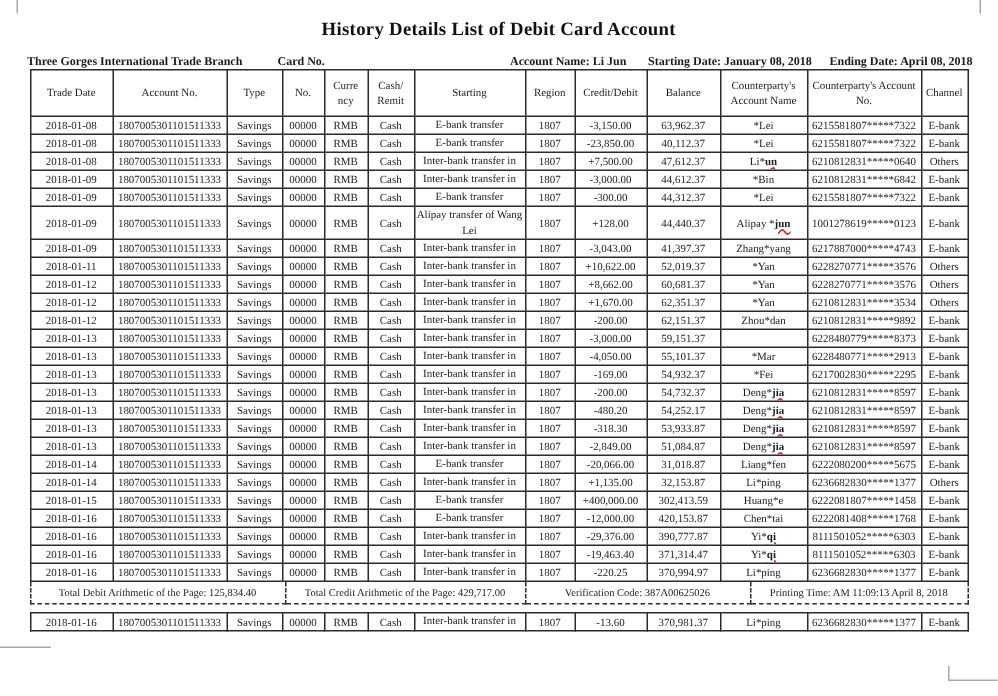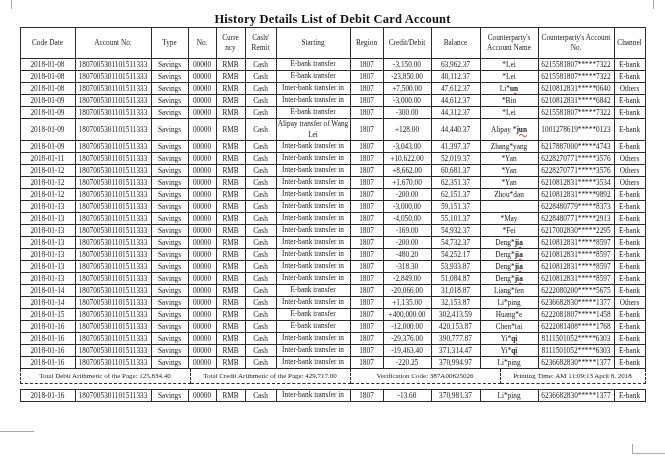--- a/index.html
+++ b/index.html
@@ -40,40 +40,47 @@
 <div class="page">
 
   <div class="mark mk-tl"></div>
   <div class="mark mk-tr"></div>
   <div class="mark mk-bl"></div>
   <div class="mark mk-br-v"></div>
   <div class="mark mk-br-h"></div>
 
   <div class="doc-title">History Details List of Debit Card Account</div>
 
+  <div class="meta">
+    <span class="m-branch">Three Gorges International Trade Branch</span>
+    <span class="m-card">Card No.</span>
+    <span class="m-acct">Account Name: Li Jun</span>
+    <span class="m-start">Starting Date: January 08, 2018</span>
+    <span class="m-end">Ending Date: April 08, 2018</span>
+  </div>
 
   <table>
     <colgroup id="cols-main">
         <col style="width: 55px;">
         <col style="width: 76px;">
         <col style="width: 37px;">
         <col style="width: 28px;">
         <col style="width: 29px;">
         <col style="width: 31px;">
         <col style="width: 74px;">
         <col style="width: 33px;">
         <col style="width: 48px;">
         <col style="width: 49px;">
         <col style="width: 58px;">
         <col style="width: 76px;">
         <col style="width: 31px;">
       </colgroup>
     <thead>
         <tr id="header-row">
-          <th>Code Date</th>
+          <th>Trade Date</th>
           <th>Account No.</th>
           <th>Type</th>
           <th>No.</th>
           <th>Curre ncy</th>
           <th>Cash/ Remit</th>
           <th>Starting</th>
           <th>Region</th>
           <th>Credit/Debit</th>
           <th>Balance</th>
           <th>Counterparty's Account Name</th>
@@ -266,21 +273,21 @@
           <td>2018-01-13</td>
           <td>1807005301101511333</td>
           <td>Savings</td>
           <td>00000</td>
           <td>RMB</td>
           <td>Cash</td>
           <td class="wrap">Inter-bank transfer in</td>
           <td>1807</td>
           <td>-4,050.00</td>
           <td>55,101.37</td>
-          <td><span>*May</span></td>
+          <td><span>*Mar</span></td>
           <td>6228480771*****2913</td>
           <td>E-bank</td>
         </tr>
         <tr>
           <td>2018-01-13</td>
           <td>1807005301101511333</td>
           <td>Savings</td>
           <td>00000</td>
           <td>RMB</td>
           <td>Cash</td>

